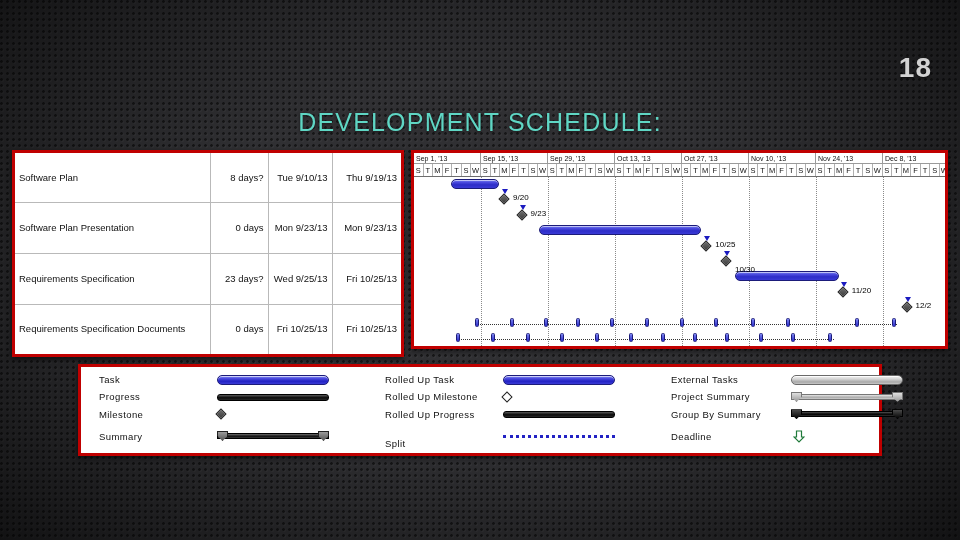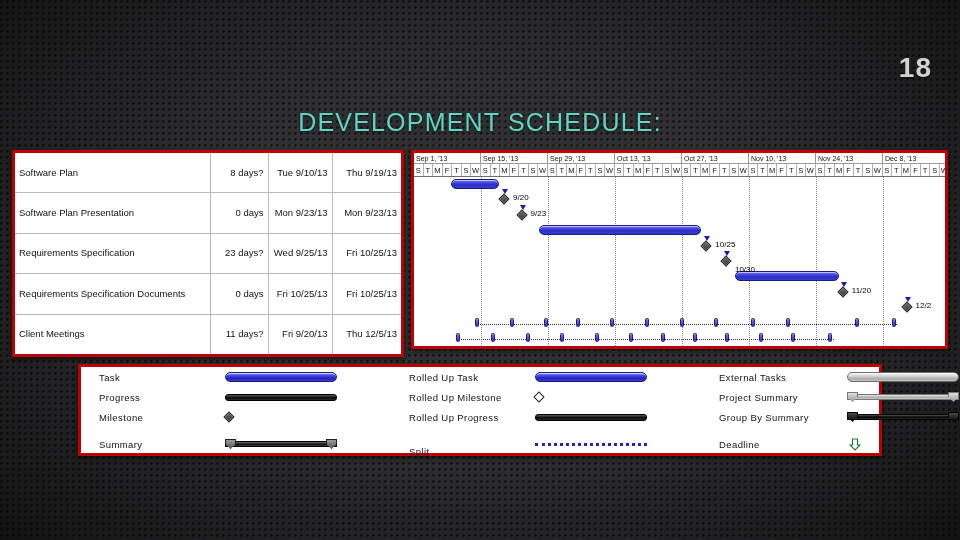--- a/index.html
+++ b/index.html
@@ -110,21 +110,20 @@
   .split-dots{ position:absolute; height:0; border-top:1px dotted #333; }
 
   
   .legend-grid{
     width:100%; height:100%;
     display:grid;
     grid-template-columns:118px 140px 28px 118px 140px 28px 120px 118px;
     grid-template-rows:repeat(4,1fr);
     align-items:center;
     padding:4px 12px 4px 18px;
-    gap:8px;
   }
   .lg-label{ font-size:9.5px; color:#111; letter-spacing:.4px; white-space:nowrap; }
   .lg-swatch{ position:relative; height:12px; }
   .sw-task{
     position:absolute; left:0; top:1px; width:112px; height:10px; border-radius:5px;
     background:linear-gradient(to bottom,#8e96f5 0%,#4d4de0 30%,#2222c4 65%,#3a3ad6 100%);
     border:1px solid #1b1b7a; box-shadow:inset 0 1px 0 rgba(255,255,255,.6);
   }
   .sw-progress{
     position:absolute; left:0; top:3px; width:112px; height:7px; border-radius:3px;
@@ -213,26 +212,20 @@
           <td class="c-name">Requirements Specification</td>
           <td class="c-dur">23 days?</td>
           <td class="c-start">Wed 9/25/13</td>
           <td class="c-fin">Fri 10/25/13</td>
         </tr>
         <tr>
           <td class="c-name">Requirements Specification Documents</td>
           <td class="c-dur">0 days</td>
           <td class="c-start">Fri 10/25/13</td>
           <td class="c-fin">Fri 10/25/13</td>
-        </tr>
-        <tr>
-          <td class="c-name">Client Meetings</td>
-          <td class="c-dur">11 days?</td>
-          <td class="c-start">Fri 9/20/13</td>
-          <td class="c-fin">Thu 12/5/13</td>
         </tr>
       </tbody>
   </table>
 </div>
 
 <div class="panel" id="gantt-panel">
   <div class="gantt-inner">
     <div class="gantt-weeks" id="gantt-weeks">
         <div class="gantt-week">Sep 1, '13</div>
         <div class="gantt-week">Sep 15, '13</div>

